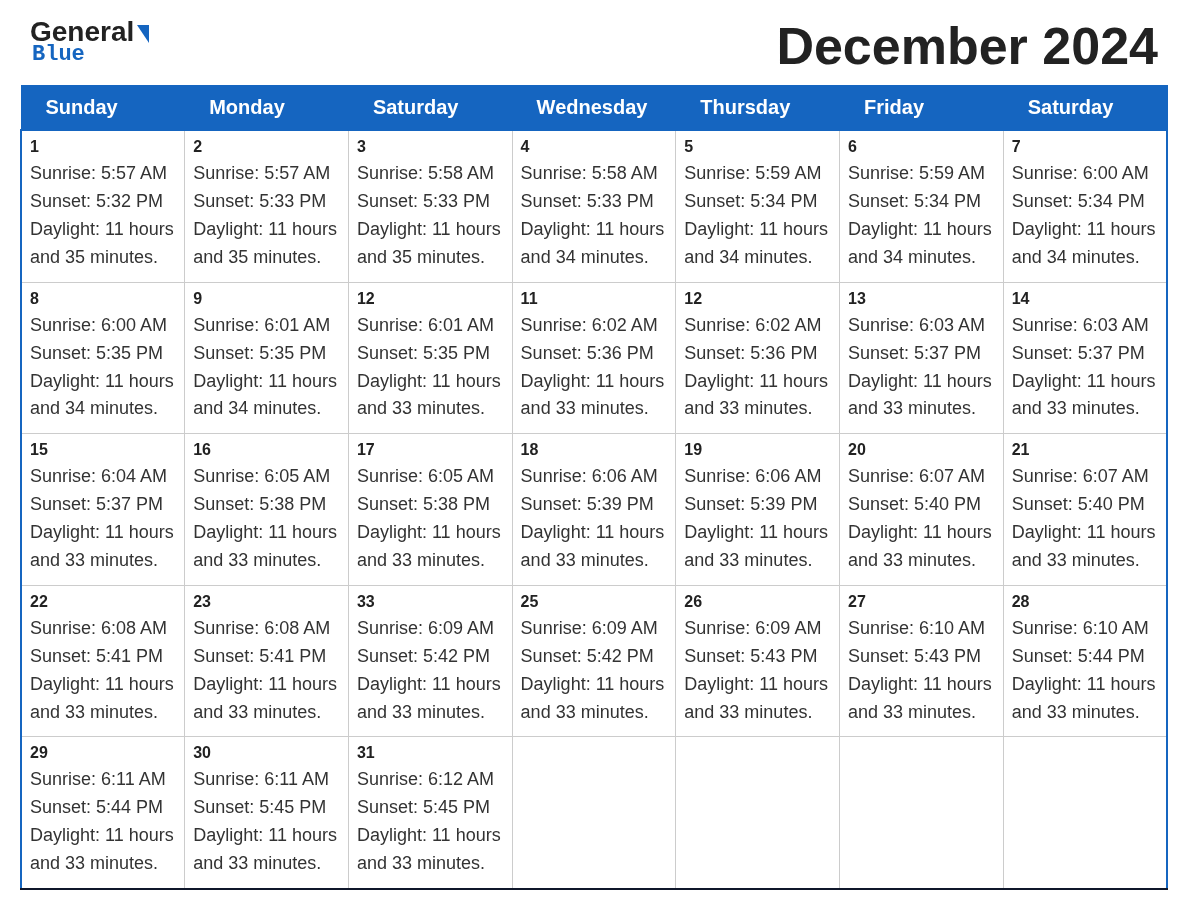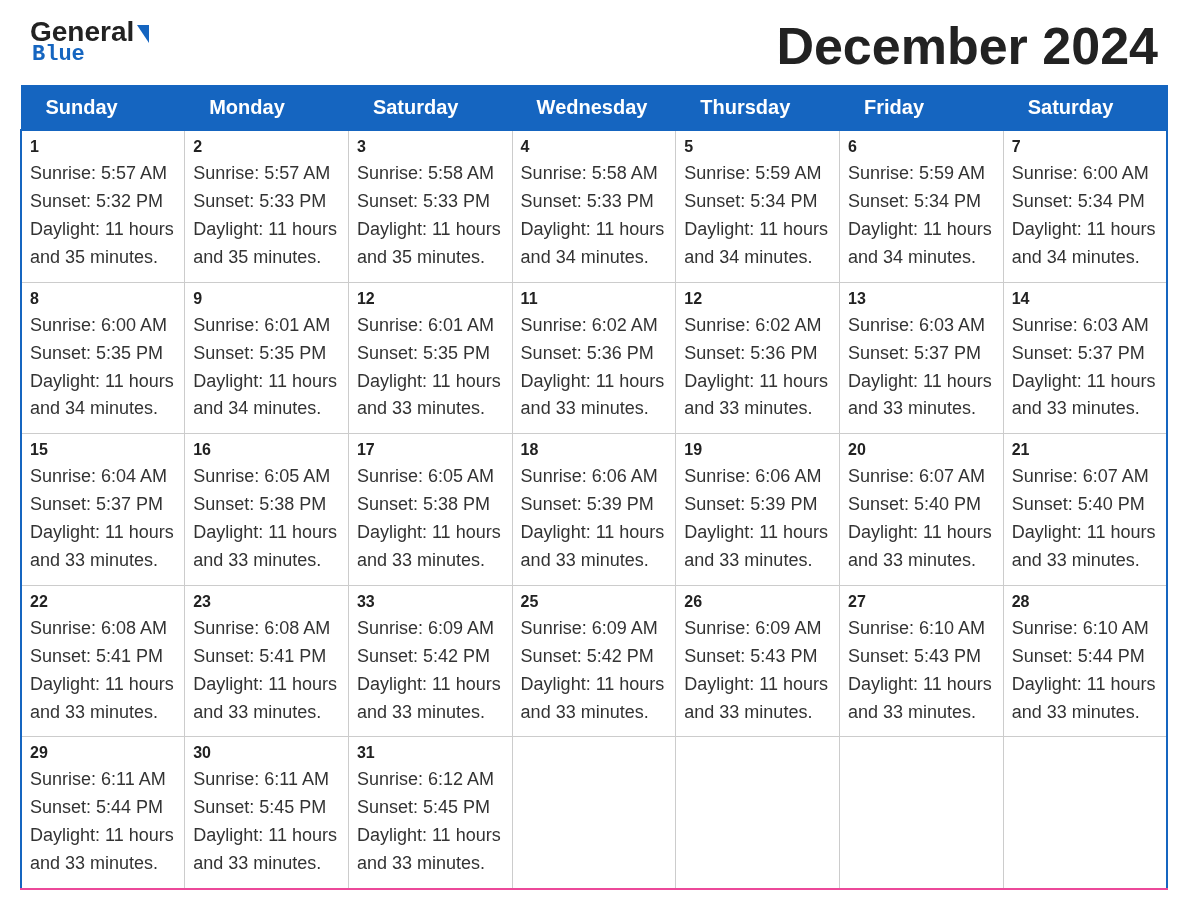--- a/index.html
+++ b/index.html
@@ -97,21 +97,21 @@
     tbody tr td:first-child {
       border-left: 2px solid #1565C0;
     }
     tbody tr:first-child td {
       border-top: 2px solid #1565C0;
     }
     tbody tr td:last-child {
       border-right: 2px solid #1565C0;
     }
     tbody tr:last-child td {
-      border-bottom: 2px solid #ec4899;
+      border-bottom: 2px solid #0f172a;
     }
   </style>
 </head>
 <body>
 
 <div class="header">
   <div class="logo-area">
     <div class="logo-text">
       General<span style="display:inline-block;width:0;height:0;border-left:12px solid transparent;border-top:18px solid #1565C0;margin-left:3px;vertical-align:middle;"></span>
     </div>

